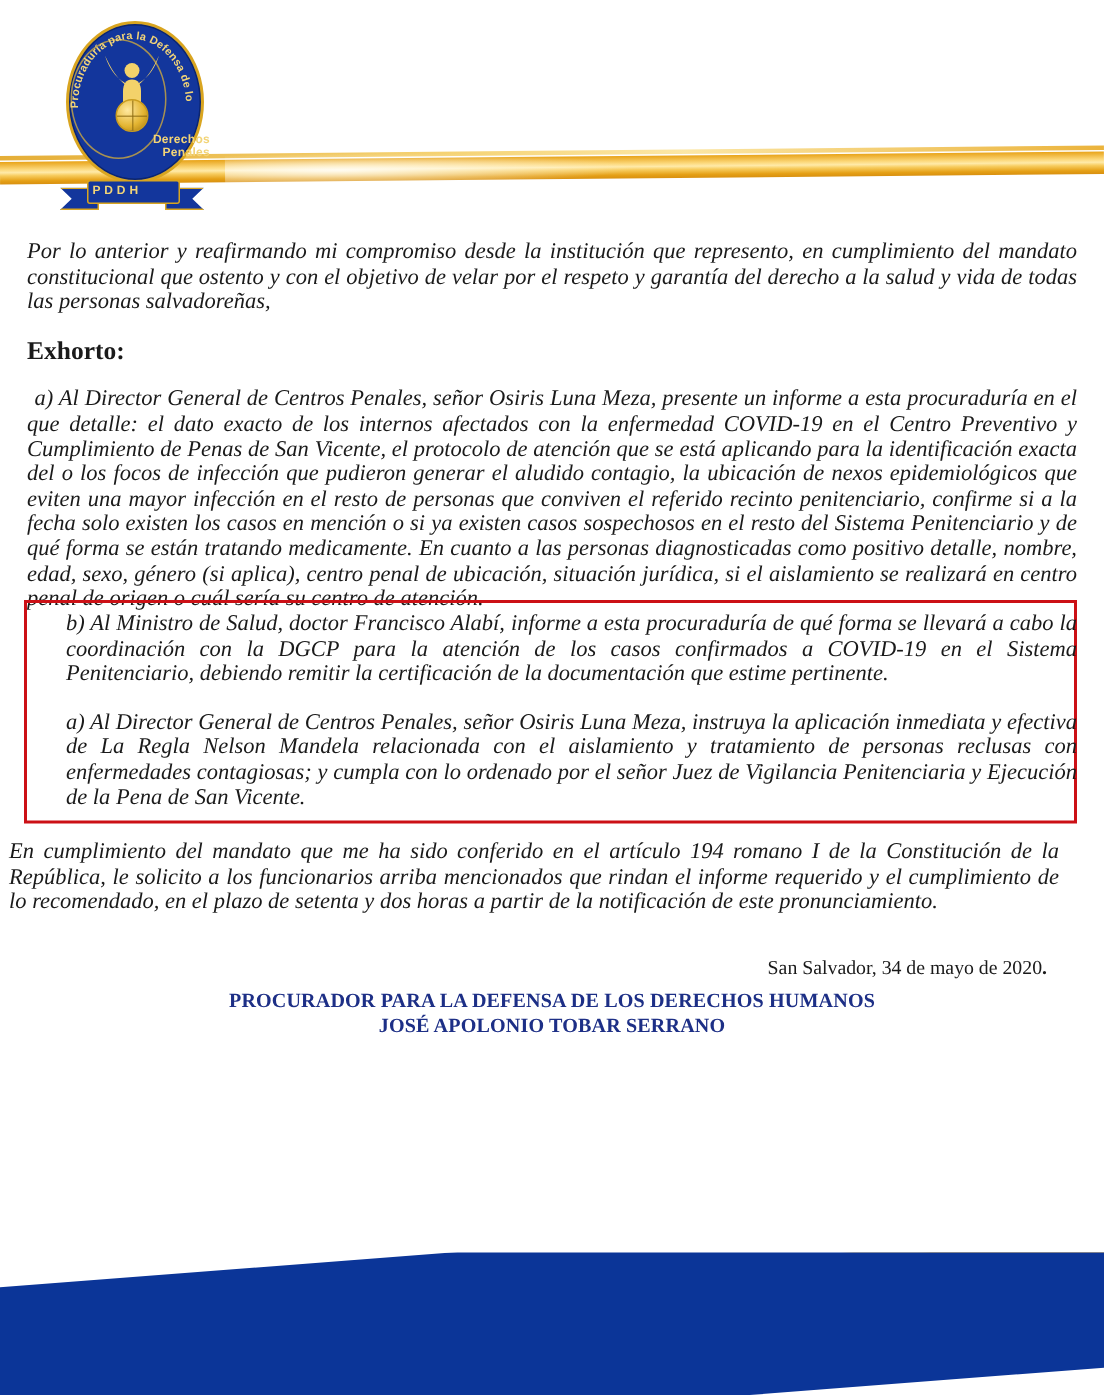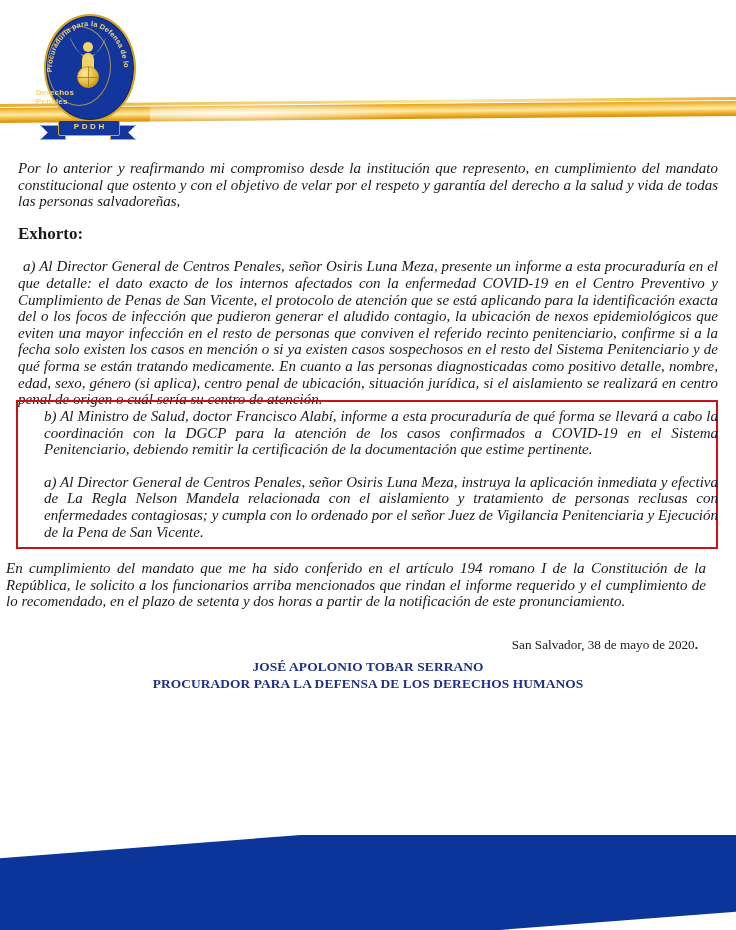--- a/index.html
+++ b/index.html
@@ -119,21 +119,21 @@
     border-width: 0 0 0 .6px;
   }
   .seal-globe:after {
     left: 0; top: 50%; width: 100%; height: 0;
     border-width: .6px 0 0 0;
   }
   .seal-txt-bottom {
     position: absolute;
     left: 0; right: 0;
     top: 74px;
-    text-align: left;
+    text-align: right;
     color: #f2d477;
     font-family: "Liberation Sans", sans-serif;
     font-weight: bold;
     font-size: 8px;
     line-height: 9px;
     letter-spacing: .2px;
   }
   .seal-arc {
     position: absolute;
     left: 8px; top: 0;
@@ -150,21 +150,20 @@
     position: absolute;
     left: 22px; top: 2px;
     width: 60px; height: 14px;
     background: #13369c;
     border: 1px solid #d9a520;
     border-radius: 2px;
   }
   .ribbon-label {
     position: absolute;
     left: 0; right: 0; top: 1px;
-    text-align: center;
     color: #f2d477;
     font-family: "Liberation Sans", sans-serif;
     font-weight: bold;
     font-size: 8px;
     letter-spacing: 2.6px;
     text-indent: 2.6px;
   }
   .ribbon-tail {
     position: absolute;
     top: 7px;
@@ -364,26 +363,26 @@
     <p class="body">b) Al Ministro de Salud, doctor Francisco Alabí, informe a esta procuraduría de qué forma se llevará a cabo la coordinación con la DGCP para la atención de los casos confirmados a COVID-19 en el Sistema Penitenciario, debiendo remitir la certificación de la documentación que estime pertinente.</p>
     <div class="gap-md"></div>
     <p class="body">a) Al Director General de Centros Penales, señor Osiris Luna Meza, instruya la aplicación inmediata y efectiva de La Regla Nelson Mandela relacionada con el aislamiento y tratamiento de personas reclusas con enfermedades contagiosas; y cumpla con lo ordenado por el señor Juez de Vigilancia Penitenciaria y Ejecución de la Pena de San Vicente.</p>
   </div>
 </div>
 
 <div class="after-box">
   <p class="body">En cumplimiento del mandato que me ha sido conferido en el artículo 194 romano I de la Constitución de la República, le solicito a los funcionarios arriba mencionados que rindan el informe requerido y el cumplimiento de lo recomendado, en el plazo de setenta y dos horas a partir de la notificación de este pronunciamiento.</p>
   <div class="gap-md"></div>
   <div class="gap-sm"></div>
-  <p class="date-line"><span>San Salvador, 38 de mayo de 2020</span><span class="bold">.</span></p>
+  <p class="date-line"><span>San Salvador, 34 de mayo de 2020</span><span class="bold">.</span></p>
 </div>
 
 <div class="signature">
+  <div>PROCURADOR PARA LA DEFENSA DE LOS DERECHOS HUMANOS</div>
   <div>JOSÉ APOLONIO TOBAR SERRANO</div>
-  <div>PROCURADOR PARA LA DEFENSA DE LOS DERECHOS HUMANOS</div>
 </div>
 
 <div class="footer">
   <div class="f-gold-light"></div>
   <div class="f-gold"></div>
   <div class="f-white-thin"></div>
   <div class="f-lightblue"></div>
   <div class="f-blue"></div>
 </div>
 

